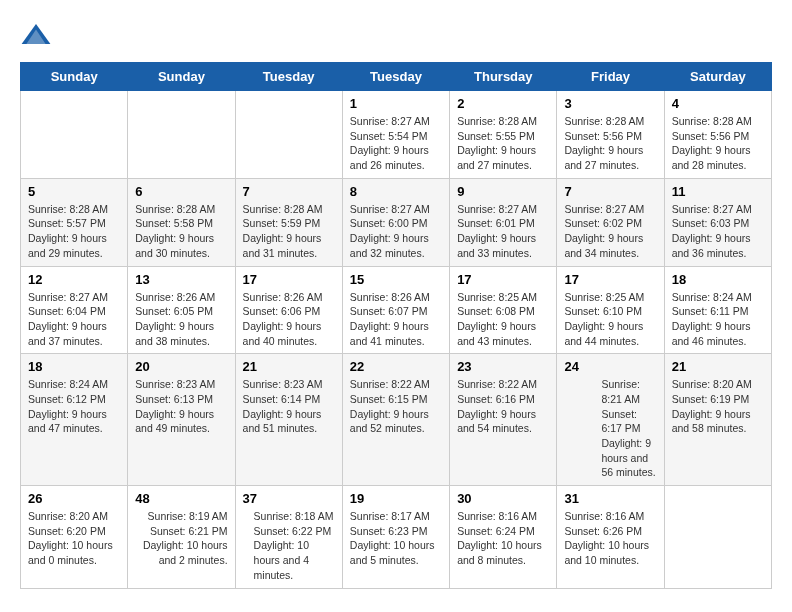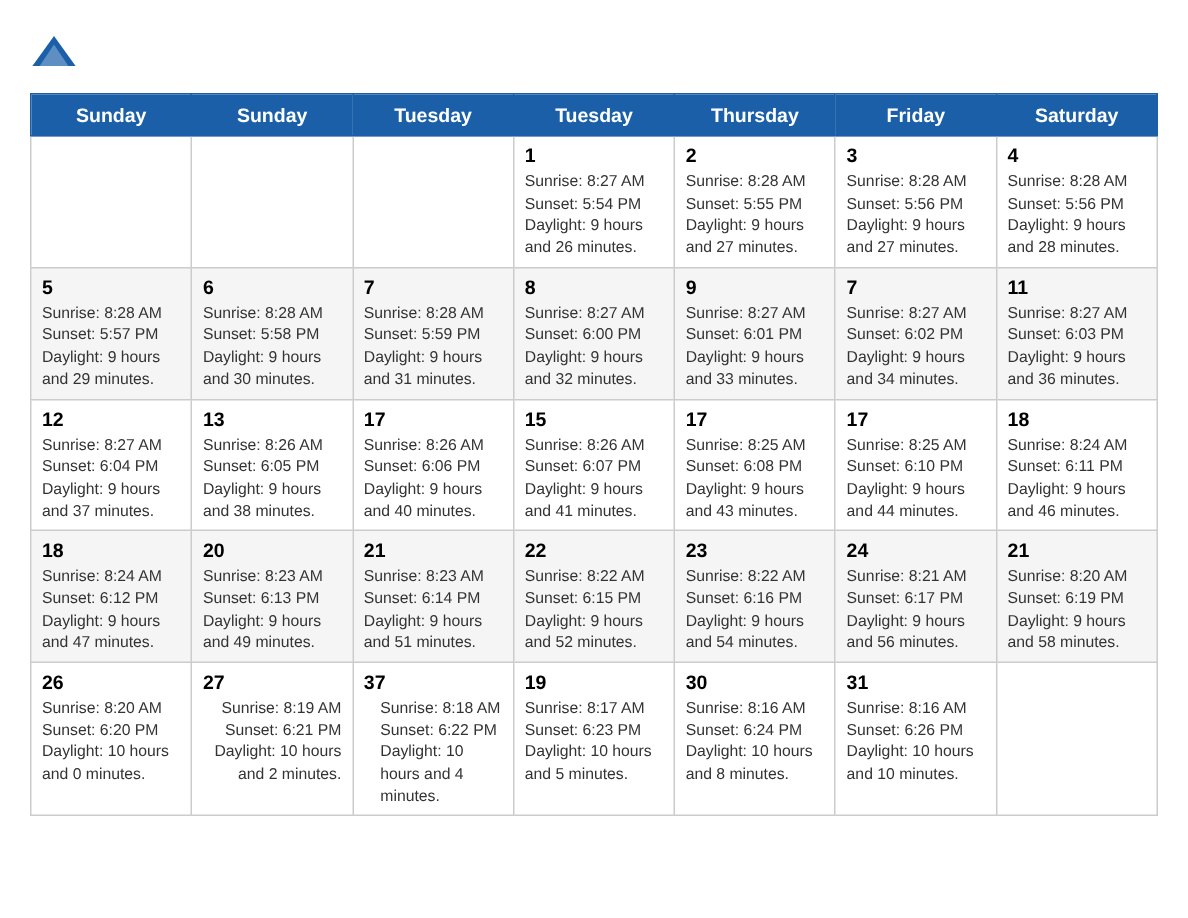--- a/index.html
+++ b/index.html
@@ -268,40 +268,40 @@
 Daylight: 9 hours and 52 minutes.</div>
         </td>
         <td>
           <span class="day-num">23</span>
           <div class="day-info" style="white-space: pre-line;">Sunrise: 8:22 AM
 Sunset: 6:16 PM
 Daylight: 9 hours and 54 minutes.</div>
         </td>
         <td>
           <span class="day-num">24</span>
-          <div class="day-info" style="white-space: pre-line;">Sunrise: 8:21 AM
+          <div class="day-info" style="white-space: pre-line; margin-left: 37px;">Sunrise: 8:21 AM
 Sunset: 6:17 PM
 Daylight: 9 hours and 56 minutes.</div>
         </td>
         <td>
           <span class="day-num">21</span>
           <div class="day-info" style="white-space: pre-line;">Sunrise: 8:20 AM
 Sunset: 6:19 PM
 Daylight: 9 hours and 58 minutes.</div>
         </td>
       </tr>
       <tr>
         <td>
           <span class="day-num">26</span>
           <div class="day-info" style="white-space: pre-line;">Sunrise: 8:20 AM
 Sunset: 6:20 PM
 Daylight: 10 hours and 0 minutes.</div>
         </td>
         <td>
-          <span class="day-num">27</span>
+          <span class="day-num">48</span>
           <div class="day-info" style="white-space: pre-line; text-align: right;">Sunrise: 8:19 AM
 Sunset: 6:21 PM
 Daylight: 10 hours and 2 minutes.</div>
         </td>
         <td>
           <span class="day-num">37</span>
           <div class="day-info" style="white-space: pre-line; margin-left: 11px;">Sunrise: 8:18 AM
 Sunset: 6:22 PM
 Daylight: 10 hours and 4 minutes.</div>
         </td>

